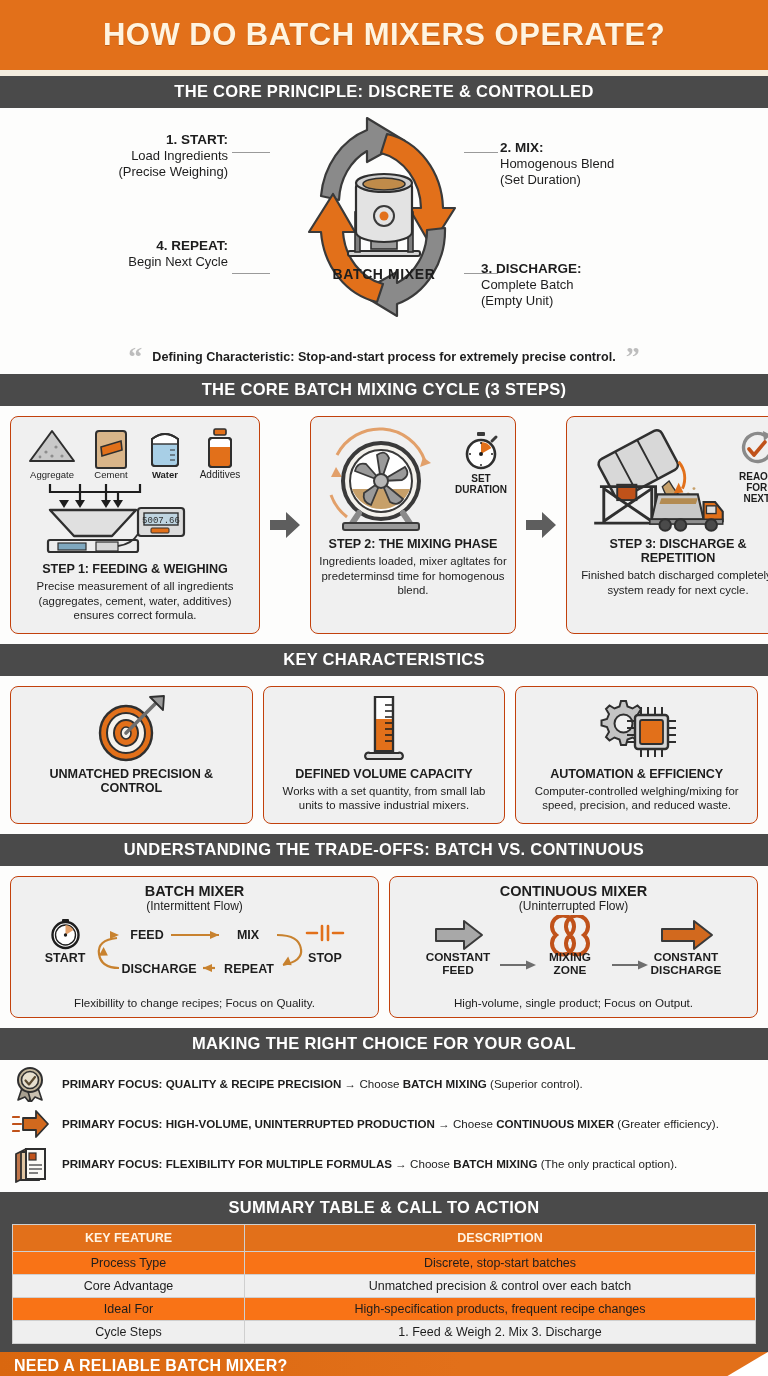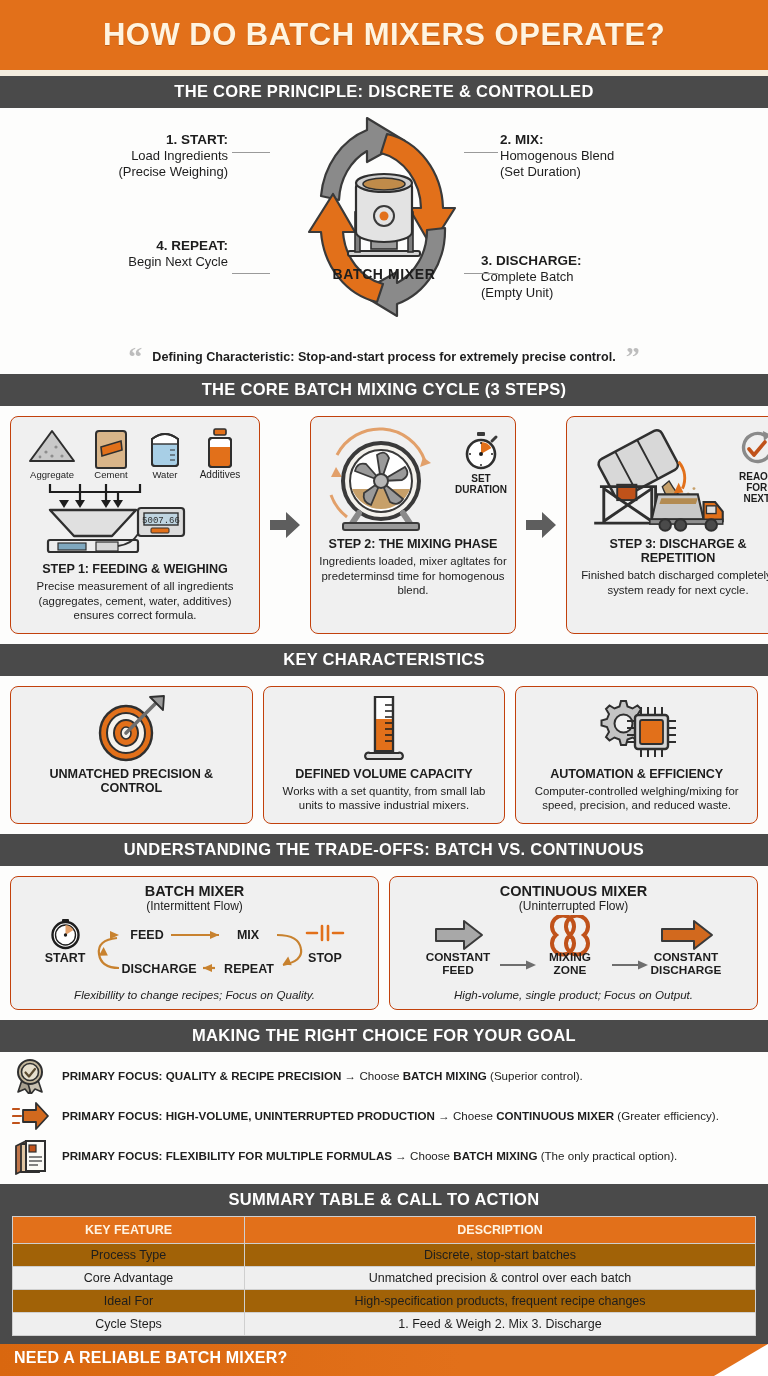--- a/index.html
+++ b/index.html
@@ -30,21 +30,21 @@
     font-size:16.5px; font-weight:bold; letter-spacing:.3px;
     padding:6px 4px 7px;
   }
 
   
   .cycle-wrap { position:relative; height:240px; }
   .cycle-svg { position:absolute; left:50%; transform:translateX(-50%); top:4px; }
   .lab { position:absolute; font-size:13px; line-height:1.22; }
   .lab .t { font-weight:bold; font-size:13.5px; }
   .lab.l { text-align:right; }
-  .lab.r { text-align:left; }
+  .lab.r { text-align:left;margin-top:8px; }
   .lab-line { position:absolute; height:1px; background:#9a9a9a; }
   .bm-label {
     position:absolute; width:100%; text-align:center; top:158px;
     font-size:14px; font-weight:bold; letter-spacing:.6px;
   }
   .quote {
     display:flex; align-items:center; justify-content:center; gap:10px;
     font-size:12.6px; font-weight:bold; padding:2px 0 10px;
   }
   .qm { color:#BDBDBD; font-size:28px; line-height:0; font-family:"Liberation Serif", serif; font-weight:bold; }
@@ -58,41 +58,41 @@
   }
   .card .ct { font-size:12.6px; font-weight:bold; margin-top:4px; letter-spacing:-.1px;}
   .card .cd { font-size:11.4px; line-height:1.28; margin-top:3px; }
   .flowarrow { align-self:center; display:flex; align-items:center; }
 
   .icons-row { display:flex; align-items:flex-end; justify-content:center; gap:6px; }
 
   
   .to-title { font-size:14.5px; font-weight:bold; }
   .to-sub { font-size:12px; margin-bottom:2px;}
-  .to-foot { font-size:11.6px; margin-top:1px;font-style:italic;}
+  .to-foot { font-size:11.6px; margin-top:9px;}
 
   
   .choices { padding:2px 12px 6px;border-radius:16px; }
   .choice { display:flex; align-items:center; gap:12px; height:36px; margin:4px 0; }
   .choice .txt { font-size:11.6px; }
   .choice .txt b { font-weight:bold; }
   .choice .txt .norm { font-weight:normal; }
 
   
   .tblsec { background:#4A4A4A; padding:0 0 8px; }
   .tbl { width:744px; margin:0 12px; border-collapse:collapse; }
   .tbl th {
     background:#E2701A; color:#FFF3E2; font-size:12.5px; font-weight:bold;
     padding:6px 4px; border:1px solid #cfcfcf;
   }
   .tbl td {
     font-size:12.5px; text-align:center; padding:4px 6px;
     border:1px solid #cfcfcf; color:#1d1d1d;
   }
-  .tbl tr.odd td { background:#a16207; }
+  .tbl tr.odd td { background:#f97316; }
   .tbl tr.even td { background:#EFEFEF; }
   .tbl .feat { width:232px; }
 
   
   .footer { position:relative; height:91px; background:#ffffff; overflow:hidden; }
   .footer-bg {
     position:absolute; inset:0;
     background:#E2701A;
     clip-path: polygon(0 0, 100% 0, 100% 0, 80% 100%, 0 100%);
   }
@@ -203,21 +203,21 @@
           </svg>
           <div style="font-size:9.5px;text-align:center;">Aggregate</div>
         </div>
         <div style="width:50px;">
           <svg width="36" height="44" viewBox="0 0 36 44" style="display:block;margin:0 auto;">
             <path d="M6,6 h24 a3,3 0 0 1 3,3 v32 a2,2 0 0 1 -2,2 h-26 a2,2 0 0 1 -2,-2 v-32 a3,3 0 0 1 3,-3 z" fill="#D9B589" stroke="#2f2f2f" stroke-width="2"></path>
             <path d="M8,22 L28,16 L29,25 L9,31 Z" fill="#E2701A" stroke="#2f2f2f" stroke-width="1.6"></path>
           </svg>
           <div style="font-size:9.5px;text-align:center;">Cement</div>
         </div>
-        <div style="width:46px;">
+        <div style="width:46px;font-weight:bold;">
           <svg width="36" height="44" viewBox="0 0 36 44" style="display:block;margin:0 auto;">
             <path d="M5,14 q13,-10 26,0 v24 a3,3 0 0 1 -3,3 h-20 a3,3 0 0 1 -3,-3 z" fill="#fff" stroke="#2f2f2f" stroke-width="2"></path>
             <path d="M5,19 v19 a3,3 0 0 0 3,3 h20 a3,3 0 0 0 3,-3 v-19 z" fill="#A8CFE6"></path>
             <path d="M5,19 h26" stroke="#2f2f2f" stroke-width="1.4"></path>
             <path d="M23,25 h5 M23,30 h5 M23,35 h5" stroke="#2f2f2f" stroke-width="1.2"></path>
             <path d="M5,14 q13,-10 26,0 v24 a3,3 0 0 1 -3,3 h-20 a3,3 0 0 1 -3,-3 z" fill="none" stroke="#2f2f2f" stroke-width="2"></path>
           </svg>
           <div style="font-size:9.5px;text-align:center;">Water</div>
         </div>
         <div style="width:52px;">

